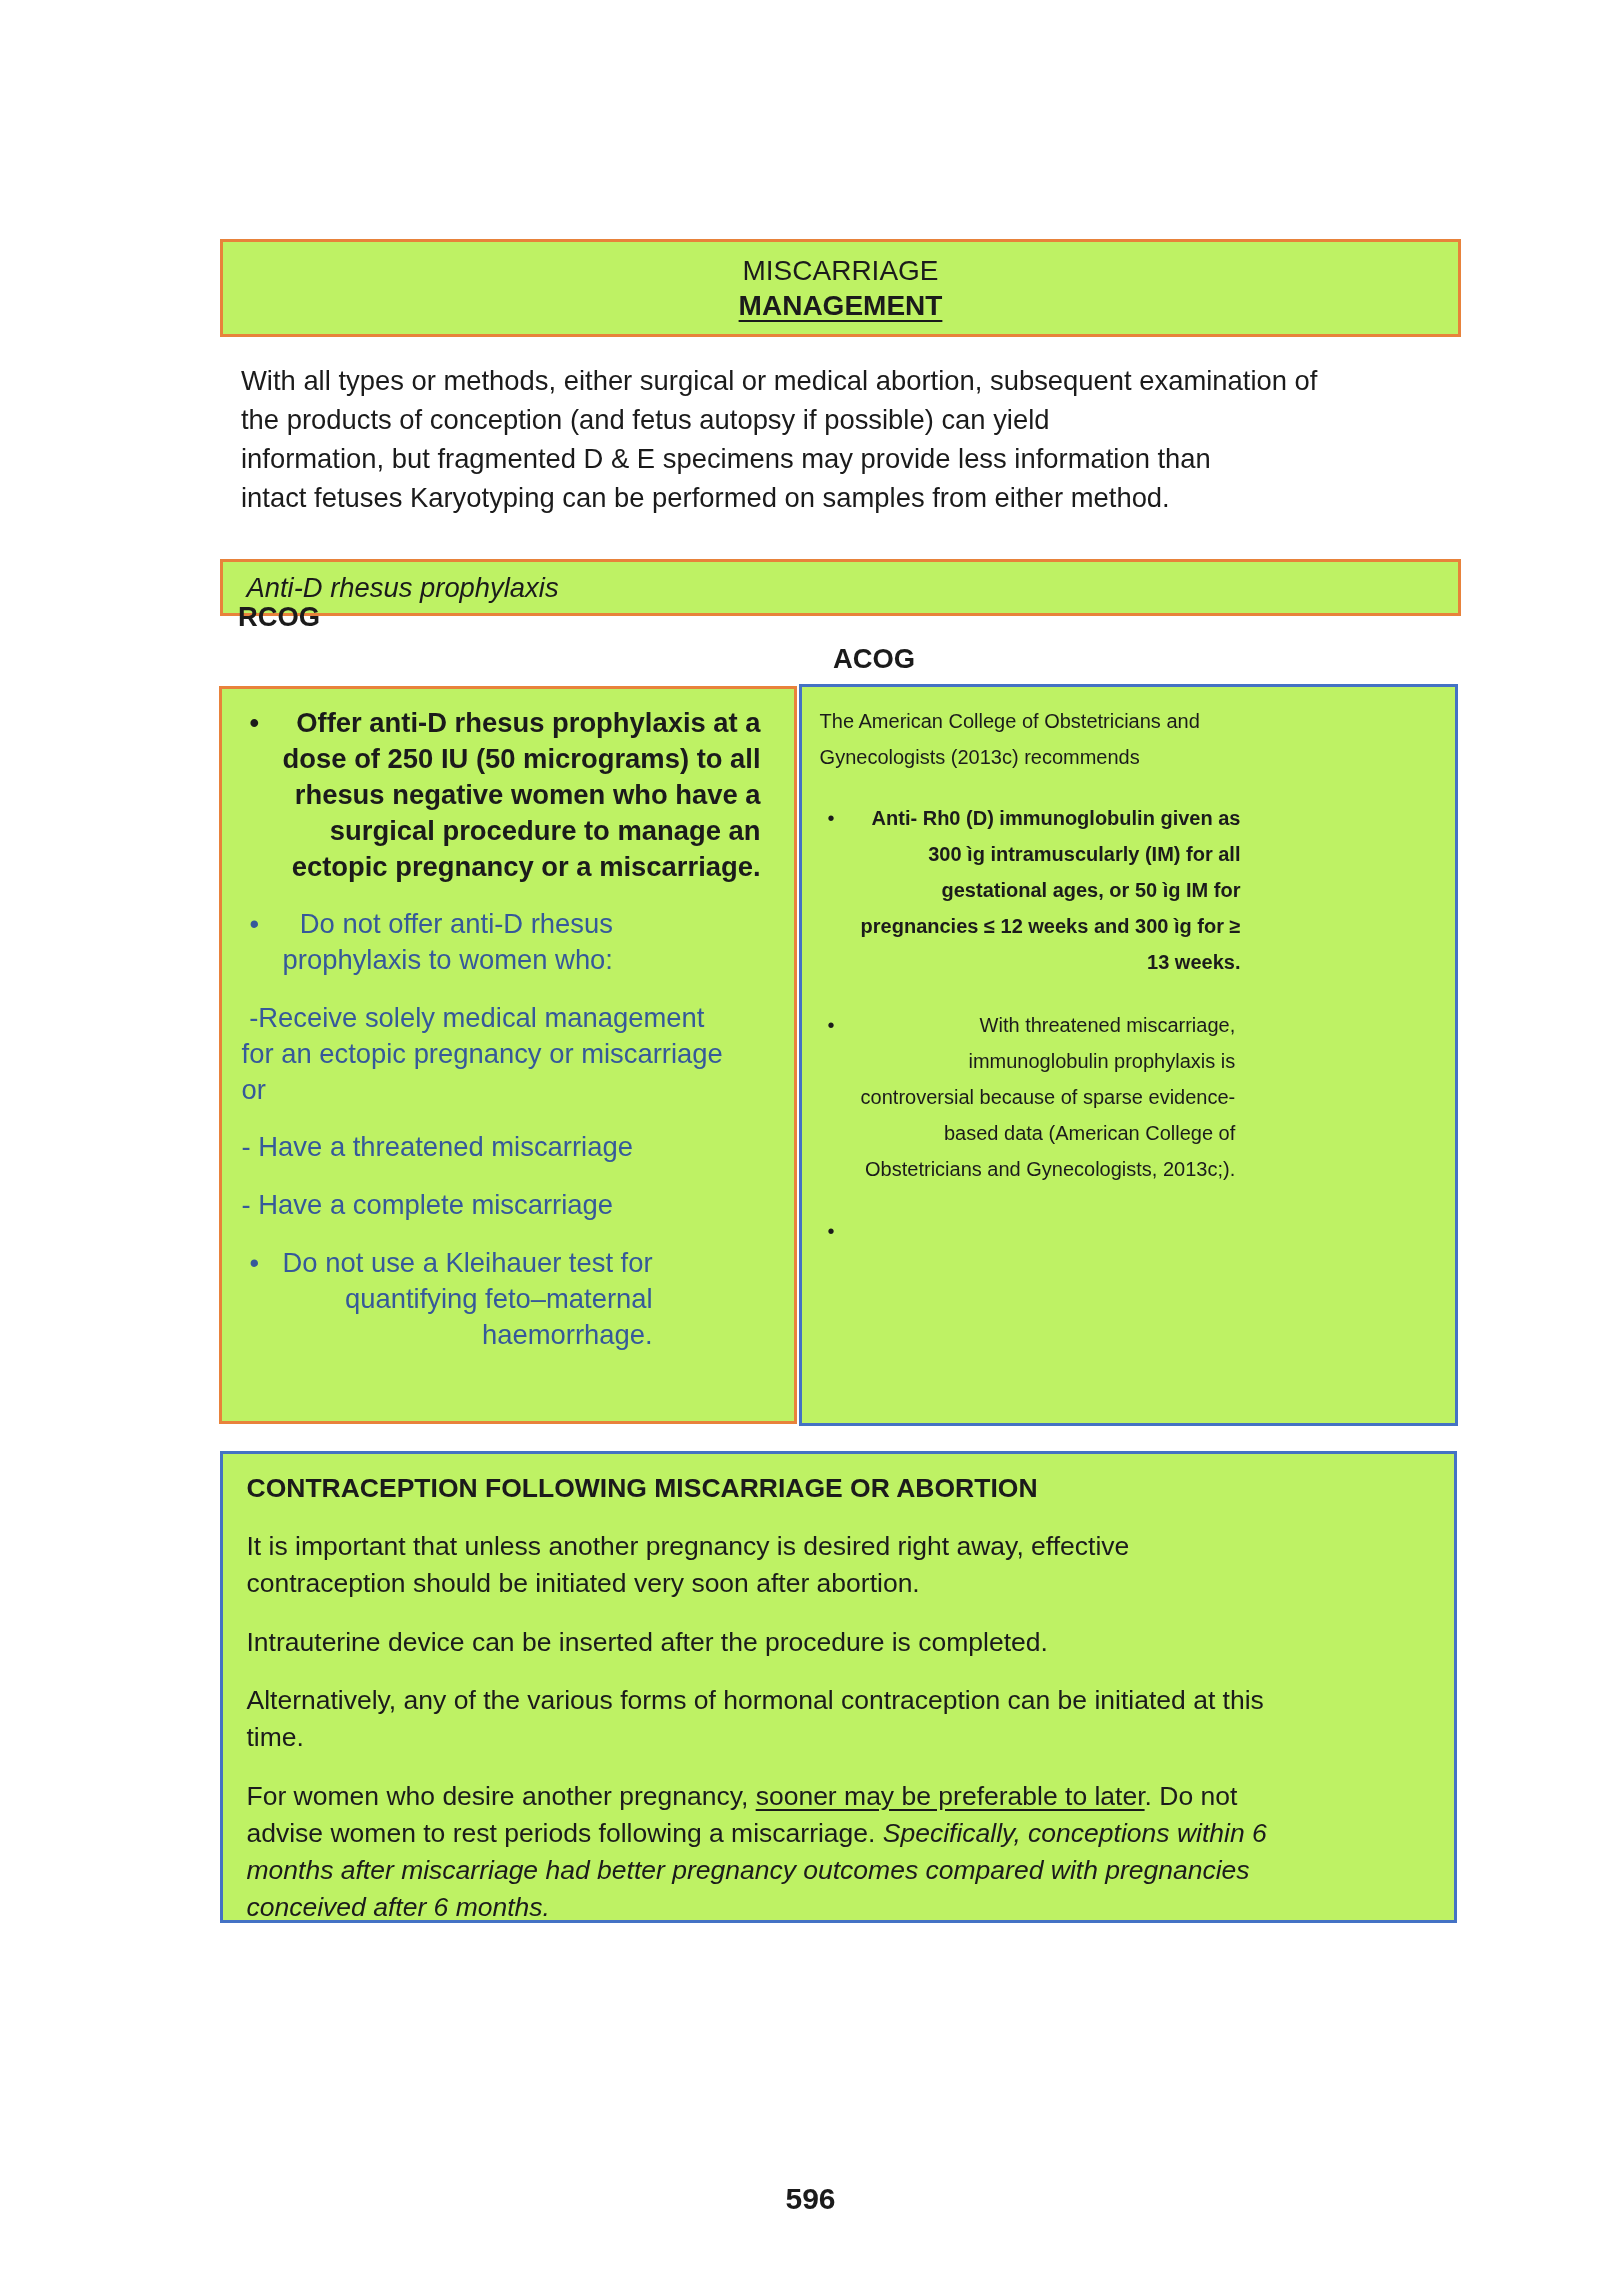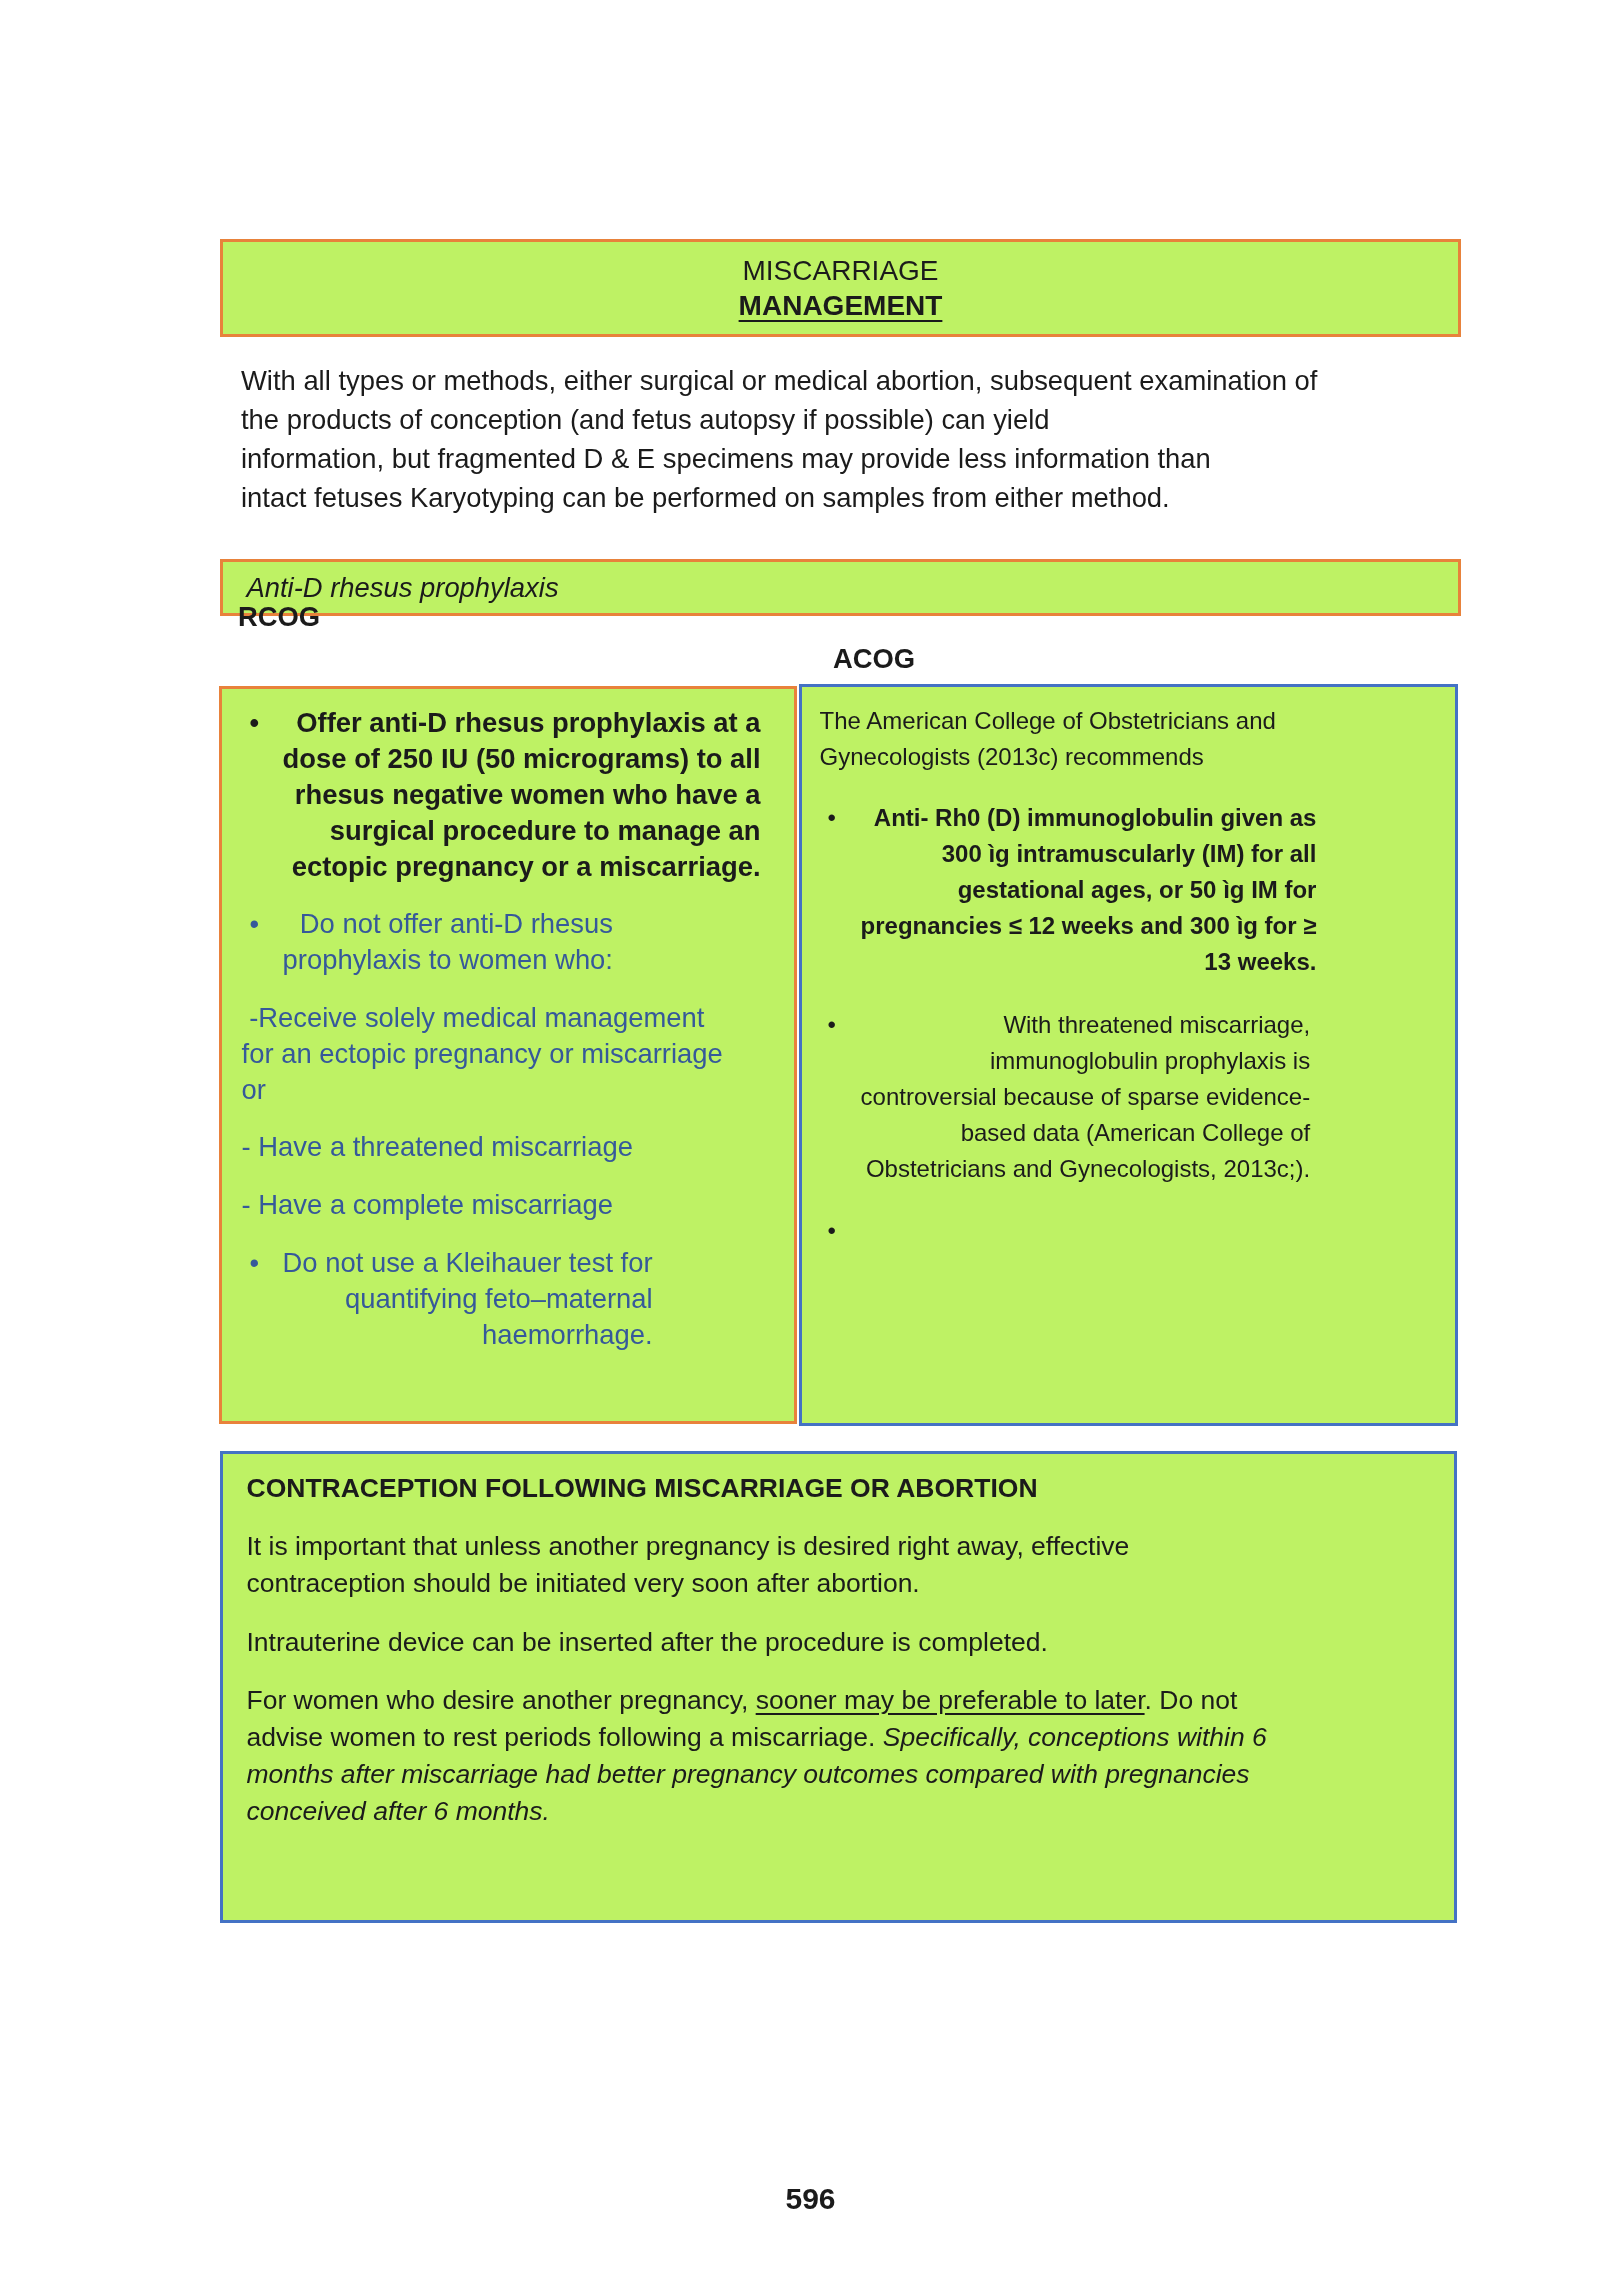--- a/index.html
+++ b/index.html
@@ -41,21 +41,21 @@
 
   
   .rcog-box {
     left:219px; top:686px; width:578px; height:738px;
     border-color:#E8823B;
     padding:15.7px 9.8px 0 19.6px; font-size:27.4px; line-height:36px;
   }
   .acog-box {
     left:799px; top:684px; width:659px; height:742px;
     border-color:#4472C4;
-    padding:15.7px 11.8px 0 17.6px; font-size:24px; line-height:36px;
+    padding:15.7px 11.8px 0 17.6px; font-size:20px; line-height:36px;
   }
   .bullet { display:flex; margin-bottom:21.6px; }
   .acog-box .bullet { margin-bottom:26.5px; }
   .bullet .dot { flex:0 0 41px; padding-left:7.8px; }
   .bullet .txt { white-space:pre-line;text-align:right; }
   .p-plain { white-space:pre-line; margin-bottom:25.5px; }
   .dash { white-space:pre-wrap; margin-bottom:21.6px; }
   .bold { font-weight:bold; }
   .blue { color:#36599A; }
 
@@ -147,20 +147,22 @@
     <div class="bullet">
       <span class="dot">•</span>
     </div>
   </section>
 
   <section class="frame contra-box">
     <div class="contra-heading">CONTRACEPTION FOLLOWING MISCARRIAGE OR ABORTION</div>
     <p>It is important that unless another pregnancy is desired right away, effective
 contraception should be initiated very soon after abortion.</p>
     <p>Intrauterine device can be inserted after the procedure is completed.</p>
+    <p>Alternatively, any of the various forms of hormonal contraception can be initiated at this
+time.</p>
     <p><span>For women who desire another pregnancy, </span><span class="underline">sooner may be preferable to later</span><span>. Do not
 advise women to rest periods following a miscarriage. </span><span class="italic">Specifically, conceptions within 6
 months after miscarriage had better pregnancy outcomes compared with pregnancies
 conceived after 6 months.</span></p>
   </section>
 
   <div class="page-number">596</div>
 
 </main>
 

